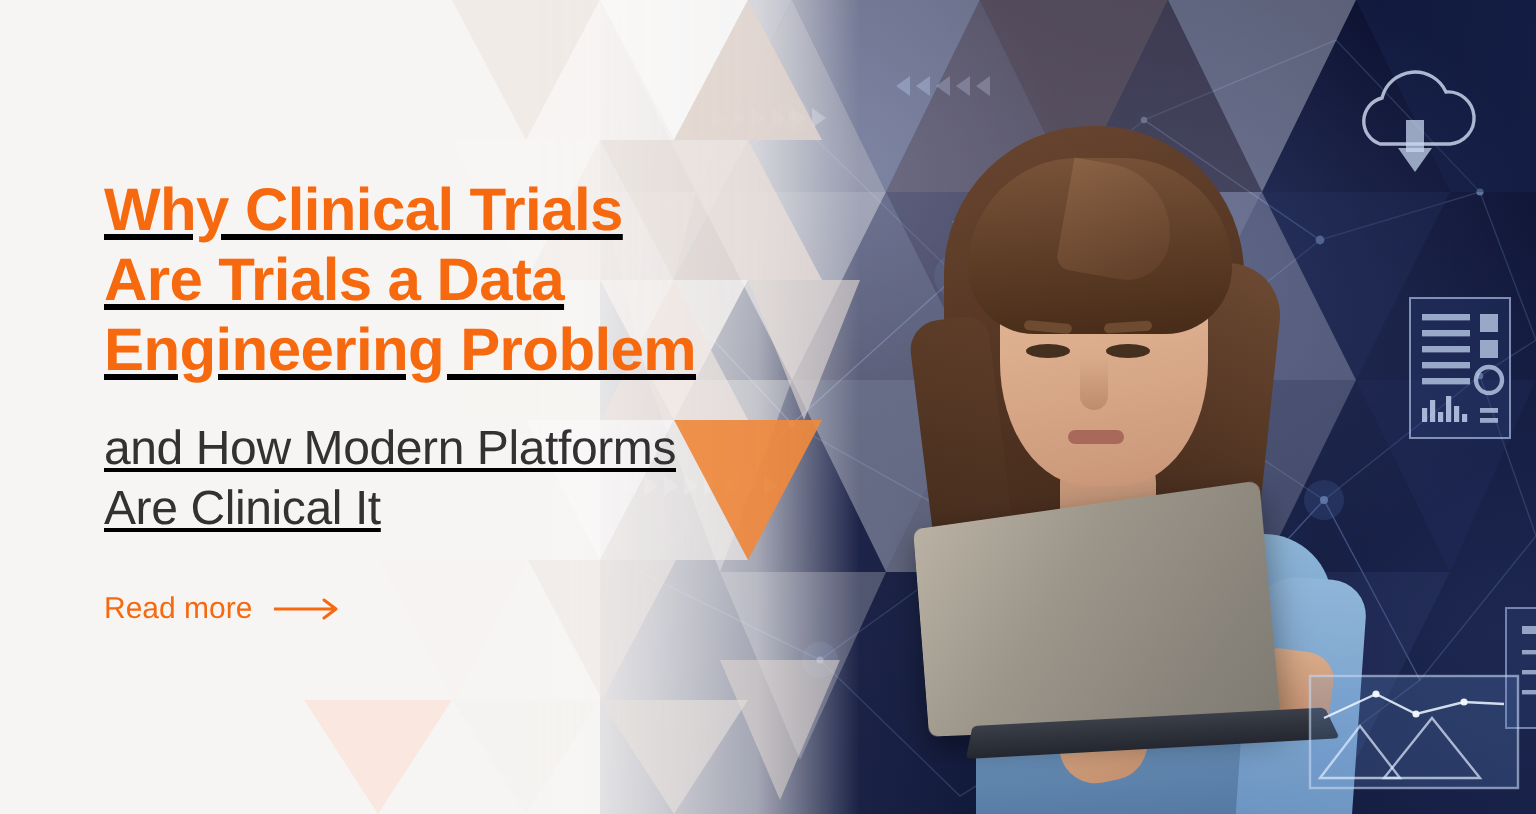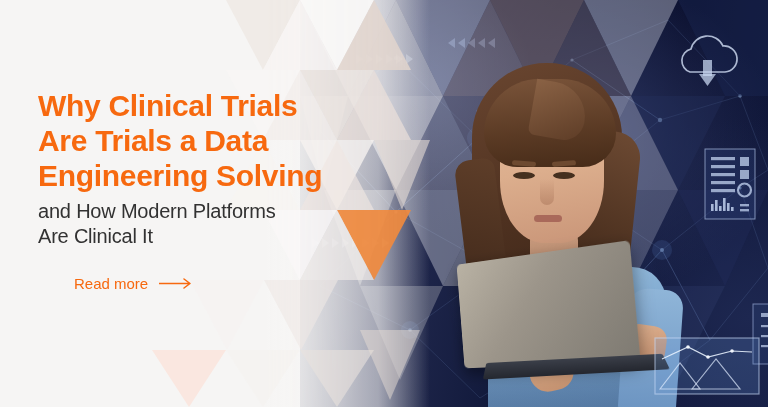--- a/index.html
+++ b/index.html
@@ -154,36 +154,36 @@
   .cloud-ico { position:absolute; right:24px; top:26px; width:72px; height:62px; }
   .panel-report { position:absolute; right:12px; top:148px; width:52px; height:72px; }
   .panel-dials  { position:absolute; left:452px; top:303px; width:120px; height:62px; }
   .panel-chart  { position:absolute; right:8px; bottom:12px; width:106px; height:58px; }
 
   
   .tri-layer { position:absolute; inset:0; }
 
   
   .content {
-    position:absolute; left:38px; top:88px;
-    width:360px; z-index:40;
+    position:absolute; left:52px; top:88px;
+    width:360px; z-index:40;text-decoration:underline;
   }
   .headline {
     font-size:30px; line-height:1.17; font-weight:700;
     color:#f7690f; letter-spacing:-.3px;
   }
   .subhead {
-    margin-top:6px;
-    font-size:20px; line-height:1.24; font-weight:400;
+    margin-top:17px;
+    font-size:24px; line-height:1.24; font-weight:400;
     color:#323232; letter-spacing:-.2px;
   }
   .readmore {
     display:inline-flex; align-items:center; gap:11px;
     margin-top:26px;
-    font-size:15px; color:#f7690f; text-decoration:none;margin-left:36px;
+    font-size:15px; color:#f7690f; text-decoration:none;
   }
   .readmore .arr { display:inline-block; width:34px; height:11px; }
 </style>
 </head>
 <body>
 
 <div class="banner">
 
   <div class="art">
     <div class="art-glow-a"></div>
@@ -435,21 +435,21 @@
       <polygon points="226,350 300,350 263,407" fill="#f5f2f0" opacity=".7"></polygon>
       <polygon points="300,350 374,350 337,407" fill="#eae2dd" opacity=".6"></polygon>
       <polygon points="360,330 420,330 390,400" fill="#e8ddd6" opacity=".5"></polygon>
     </g>
   </svg>
 
   <div class="content">
     <h1 class="headline">
       <span>Why Clinical Trials</span><br>
       <span>Are Trials a Data</span><br>
-      <span>Engineering Solving</span>
+      <span>Engineering Problem</span>
     </h1>
 
     <h2 class="subhead">
       <span>and How Modern Platforms</span><br>
       <span>Are Clinical It</span>
     </h2>
 
     <a class="readmore" href="#">
       <span>Read more</span>
       <svg class="arr" viewBox="0 0 34 11">

